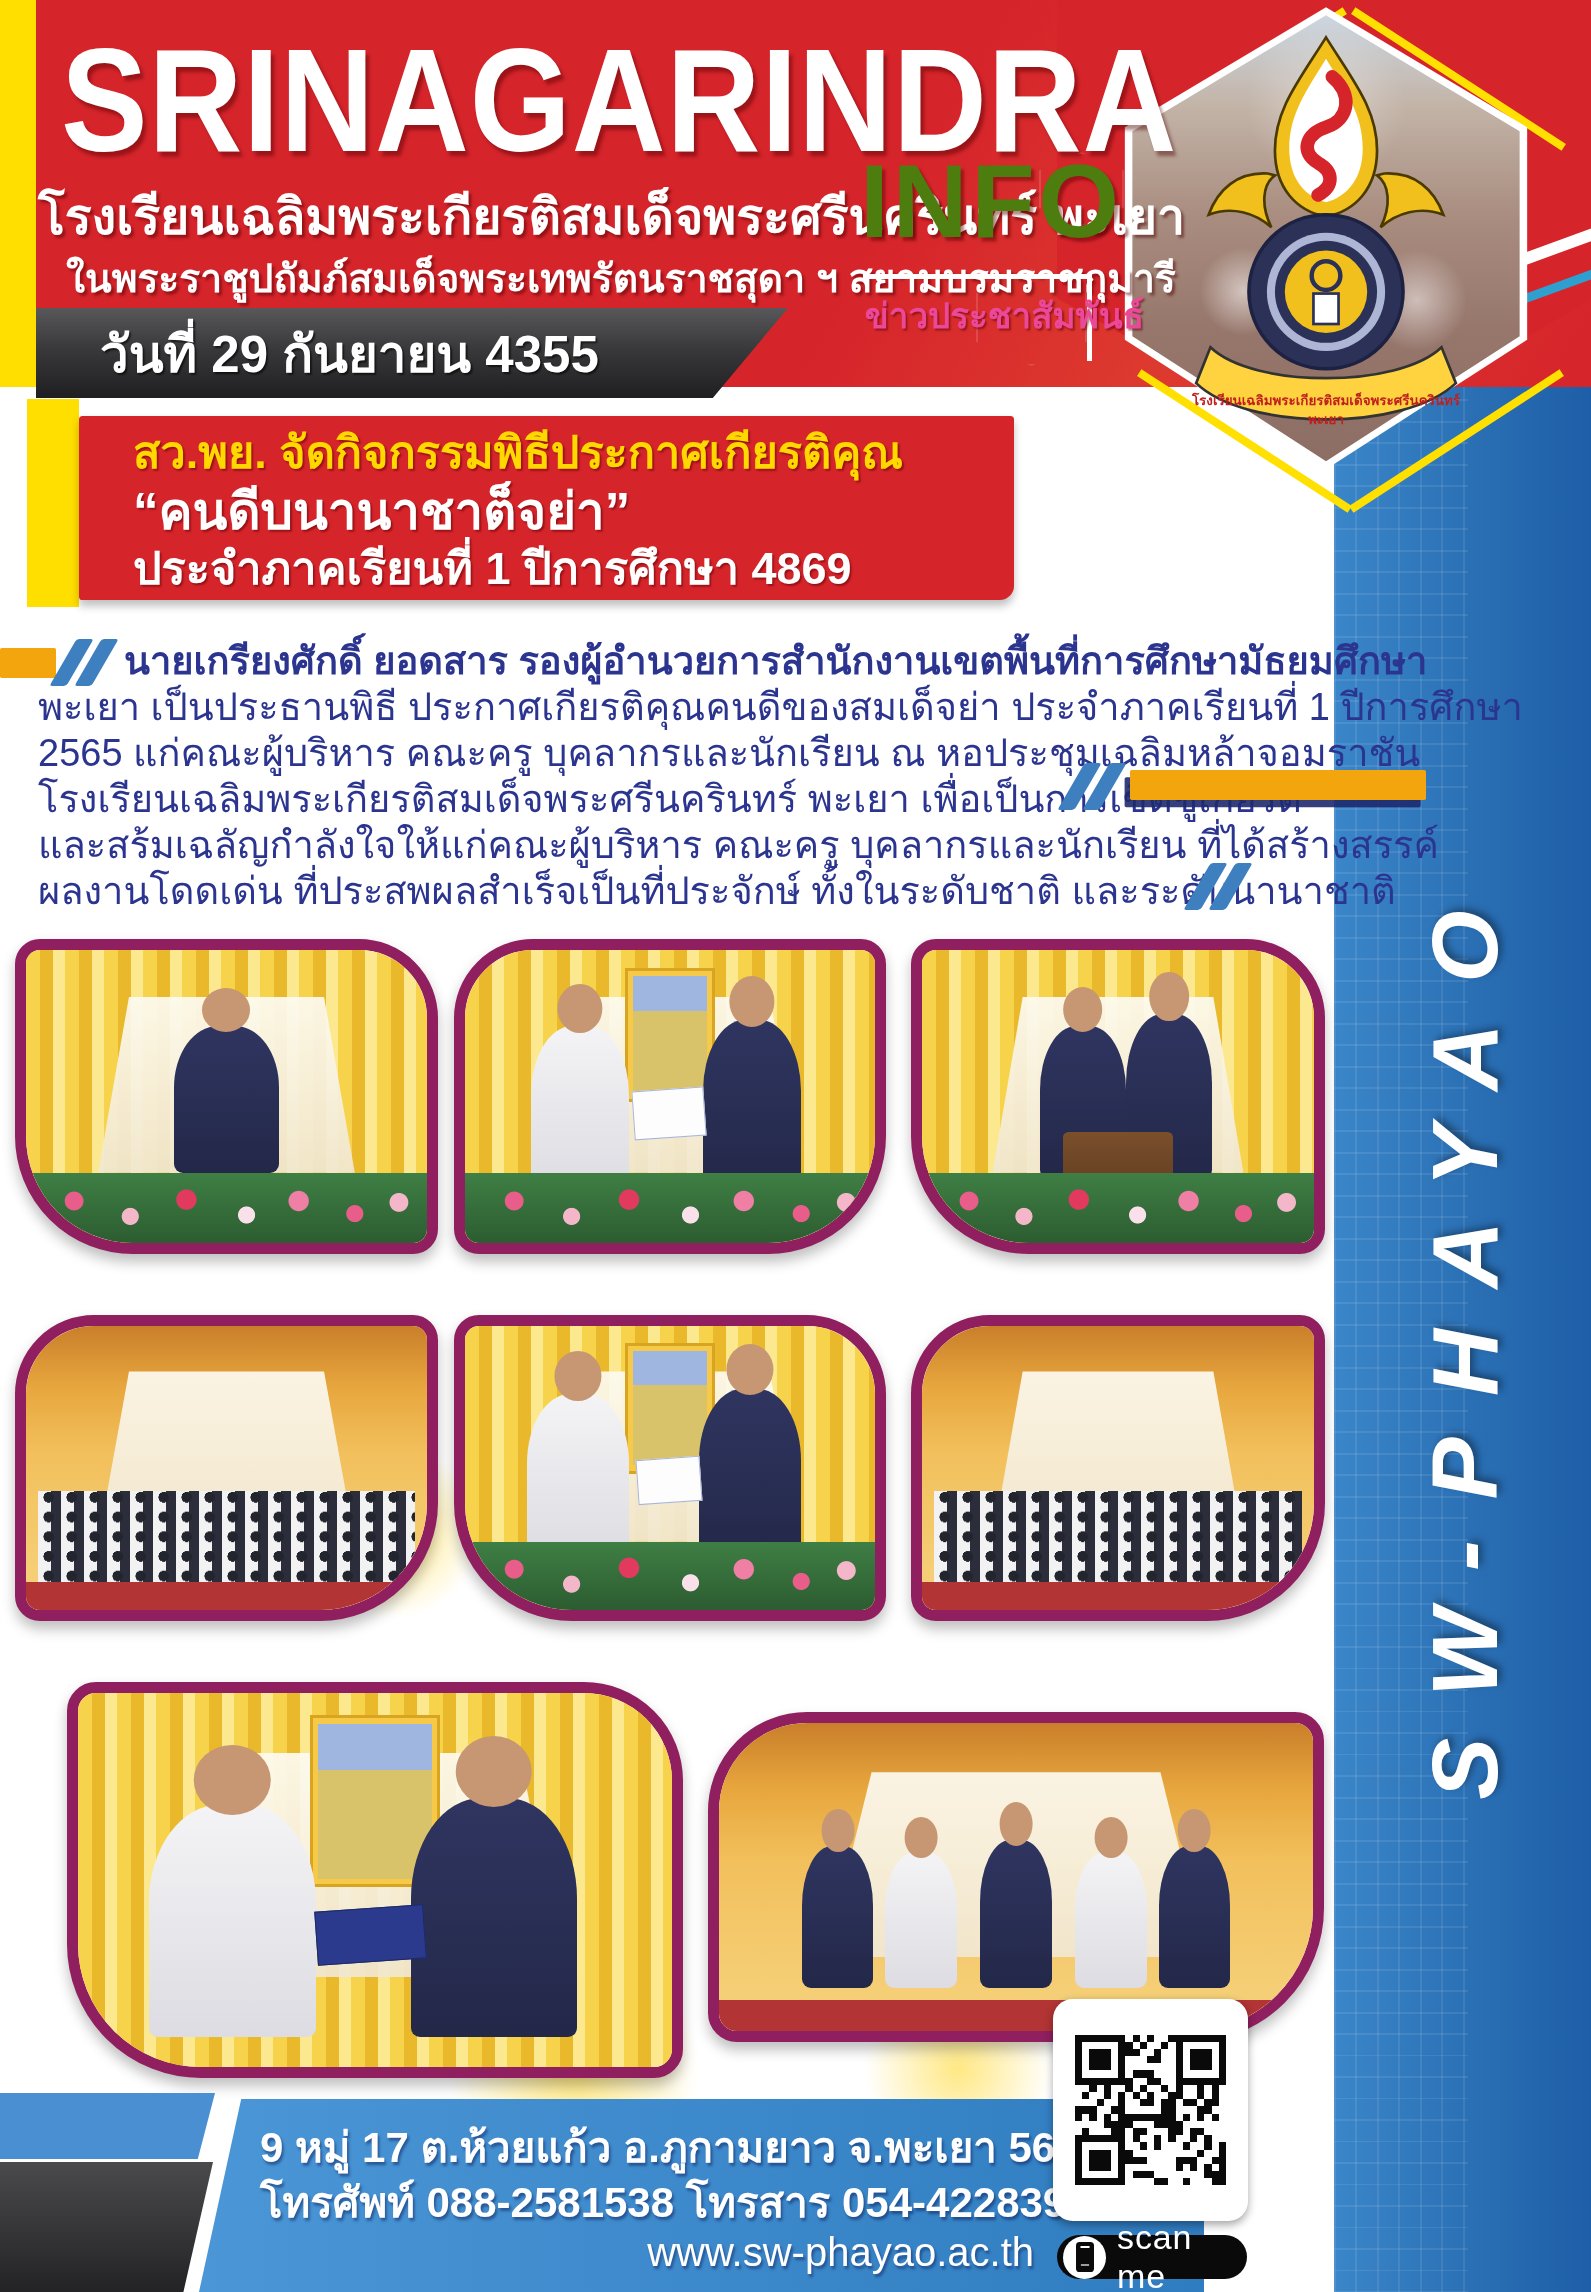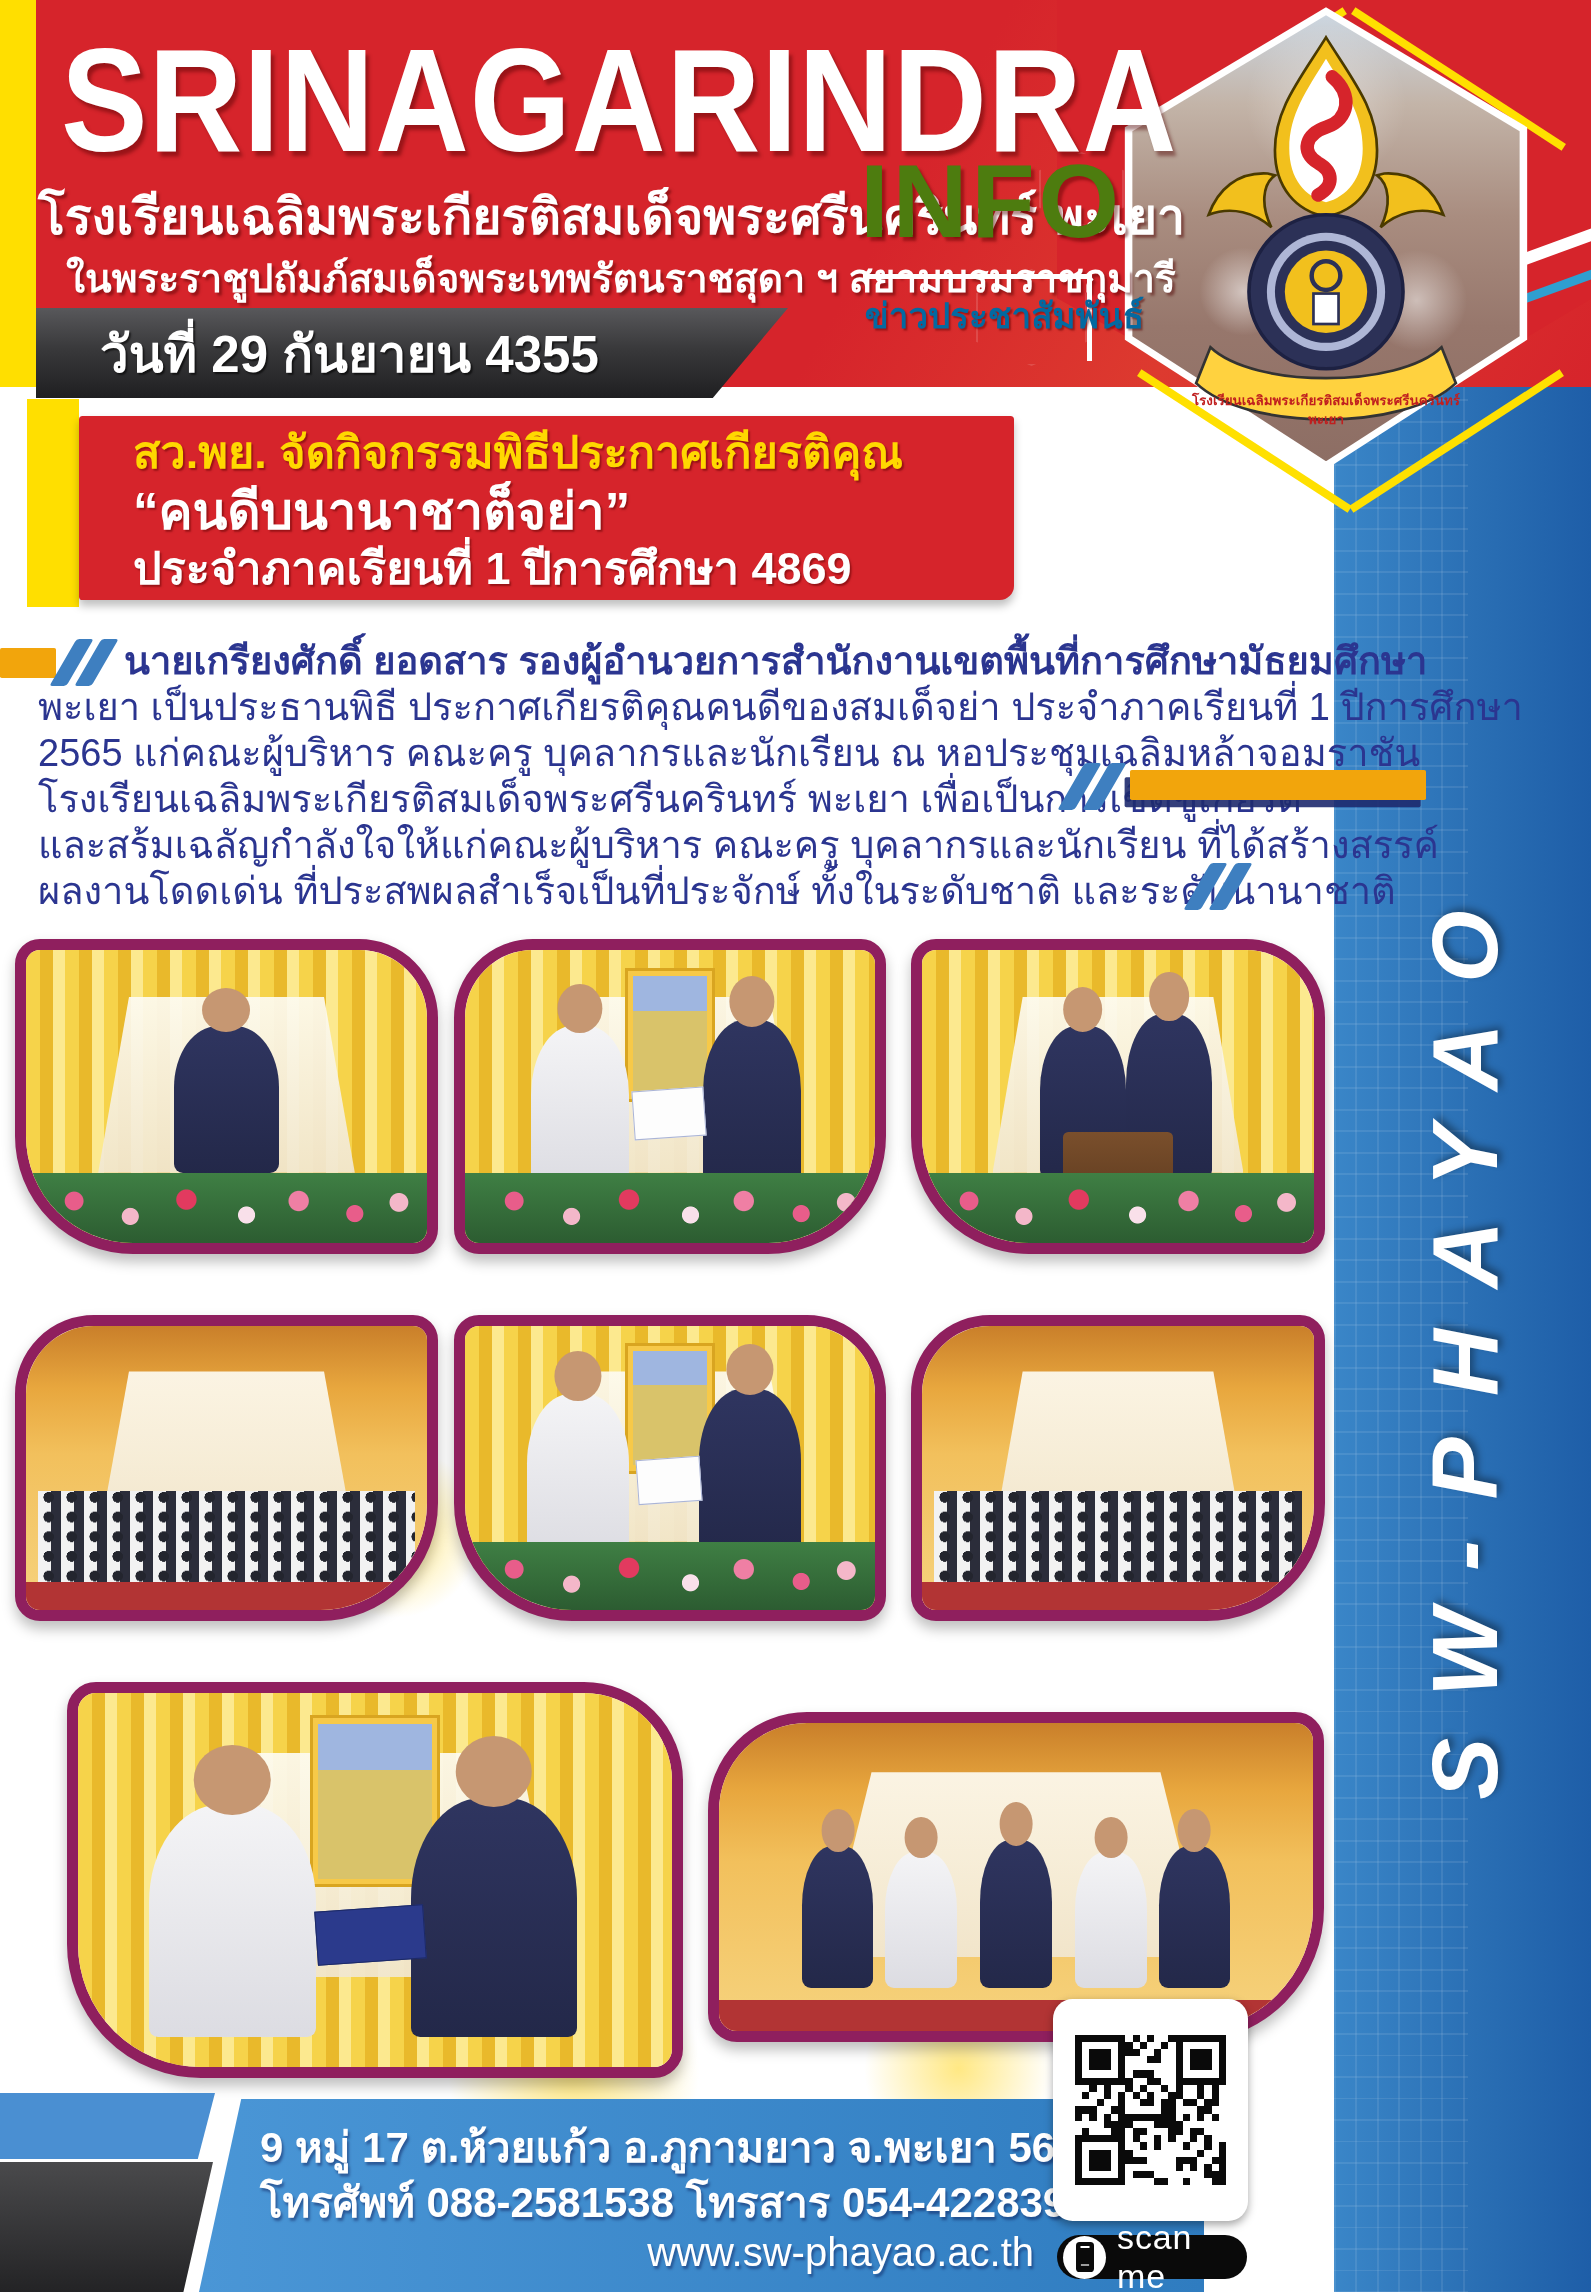--- a/index.html
+++ b/index.html
@@ -45,21 +45,21 @@
             font-weight:bold;letter-spacing:0.9px;transform:scale(.97,1.1);transform-origin:left top;
             text-shadow:3.6px 4.5px 3.6px rgba(80,0,0,.45);white-space:nowrap;}
   .title-th1{left:38px;top:177px;width:833px;z-index:5;color:#ffffff;font-size:50px;font-weight:bold;
              text-shadow:2.7px 2.7px 2.7px rgba(80,0,0,.5);white-space:nowrap;}
   .title-th2{left:66px;top:247px;width:806px;z-index:5;color:#ffffff;font-size:39px;font-weight:bold;
              text-shadow:2.7px 2.7px 2.7px rgba(80,0,0,.5);white-space:nowrap;}
   .info-label{left:860px;top:142px;z-index:5;color:#4d7c0f;font-size:104px;font-weight:bold;
               letter-spacing:3.6px;text-shadow:3.6px 3.6px 2.7px rgba(90,0,0,.45);}
   .news-frame{left:863px;top:274px;width:224px;height:82px;z-index:5;
               border-top:5.4px solid #ffffff;border-right:5.4px solid #ffffff;}
-  .news-label{padding:9px 0 0 1.8px;color:#0369a1;font-size:35px;font-weight:bold;
+  .news-label{padding:9px 0 0 1.8px;color:#ec4899;font-size:35px;font-weight:bold;
               text-shadow:1.8px 1.8px 1.8px rgba(90,0,0,.5);white-space:nowrap;}
   .date-banner{left:36px;top:308px;width:752px;height:90px;z-index:5;
                background:linear-gradient(180deg,#58585b 0%,#39393b 45%,#1f1f21 100%);
                clip-path:polygon(0 0,100% 0,90% 100%,0 100%);display:flex;align-items:center;}
   .date-banner span{padding-left:64px;color:#ffffff;font-size:51px;font-weight:bold;
                     text-shadow:1.8px 1.8px 1.8px rgba(0,0,0,.6);}
 
   
   .hexagon{left:1112px;top:7.2px;width:428px;height:462px;z-index:4;}
   .hex-outer{position:absolute;inset:0;background:#ffffff;

